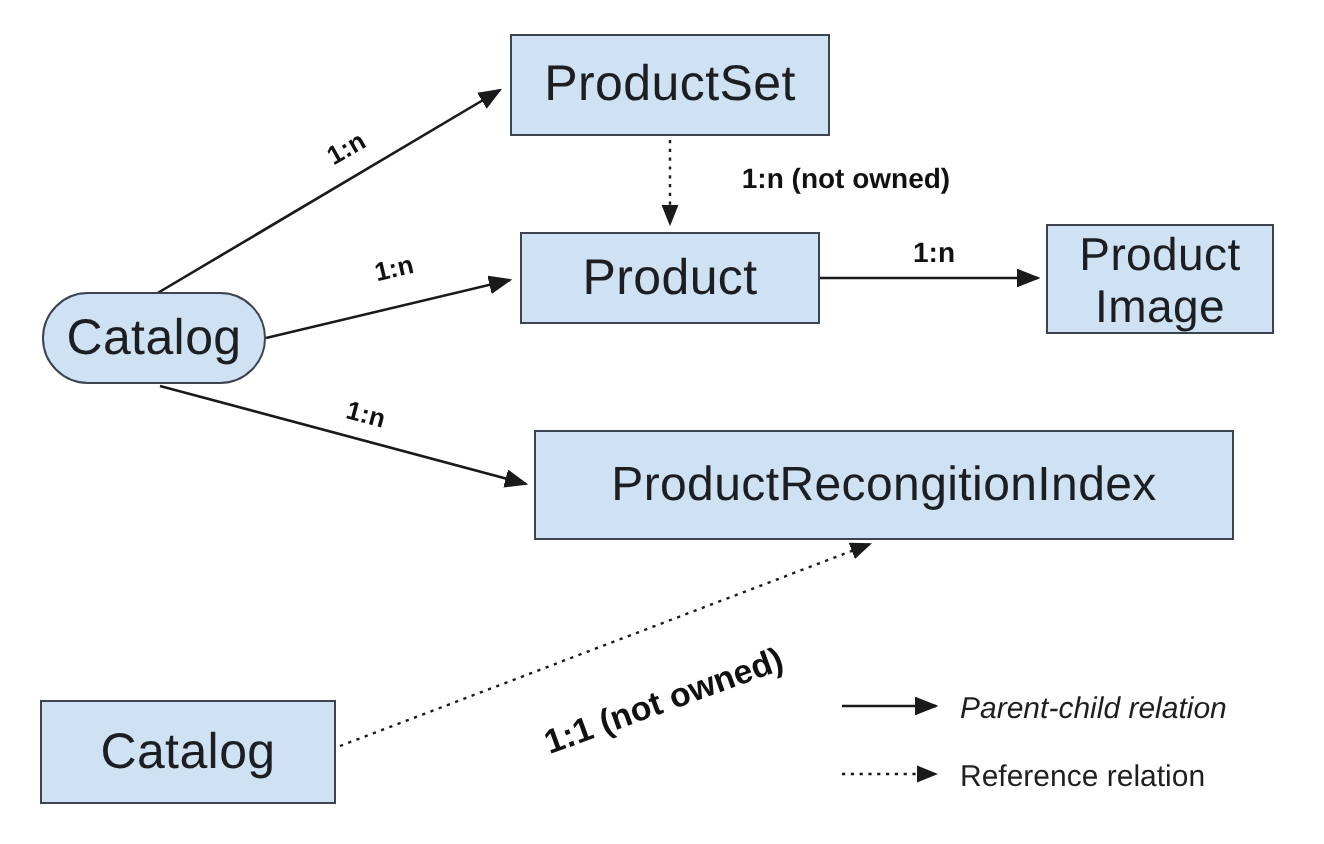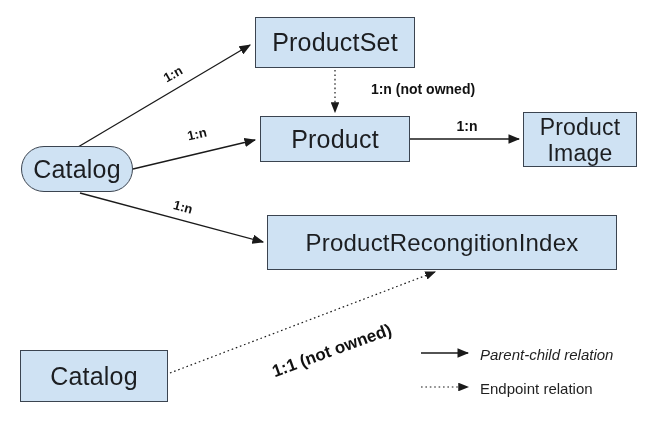--- a/index.html
+++ b/index.html
@@ -117,15 +117,15 @@
   <div class="edge-label" id="el-catalog-pri">1:n</div>
 
   <div class="edge-label" id="el-productset-product">1:n (not owned)</div>
 
   <div class="edge-label" id="el-product-image">1:n</div>
 
   <div class="edge-label" id="el-endpoint-pri">1:1 (not owned)</div>
 
   <div class="legend-label" id="lg-parent-child">Parent-child relation</div>
 
-  <div class="legend-label" id="lg-reference">Endpoint relation</div>
+  <div class="legend-label" id="lg-reference">Reference relation</div>
 
 </div>
 
 </body></html>

